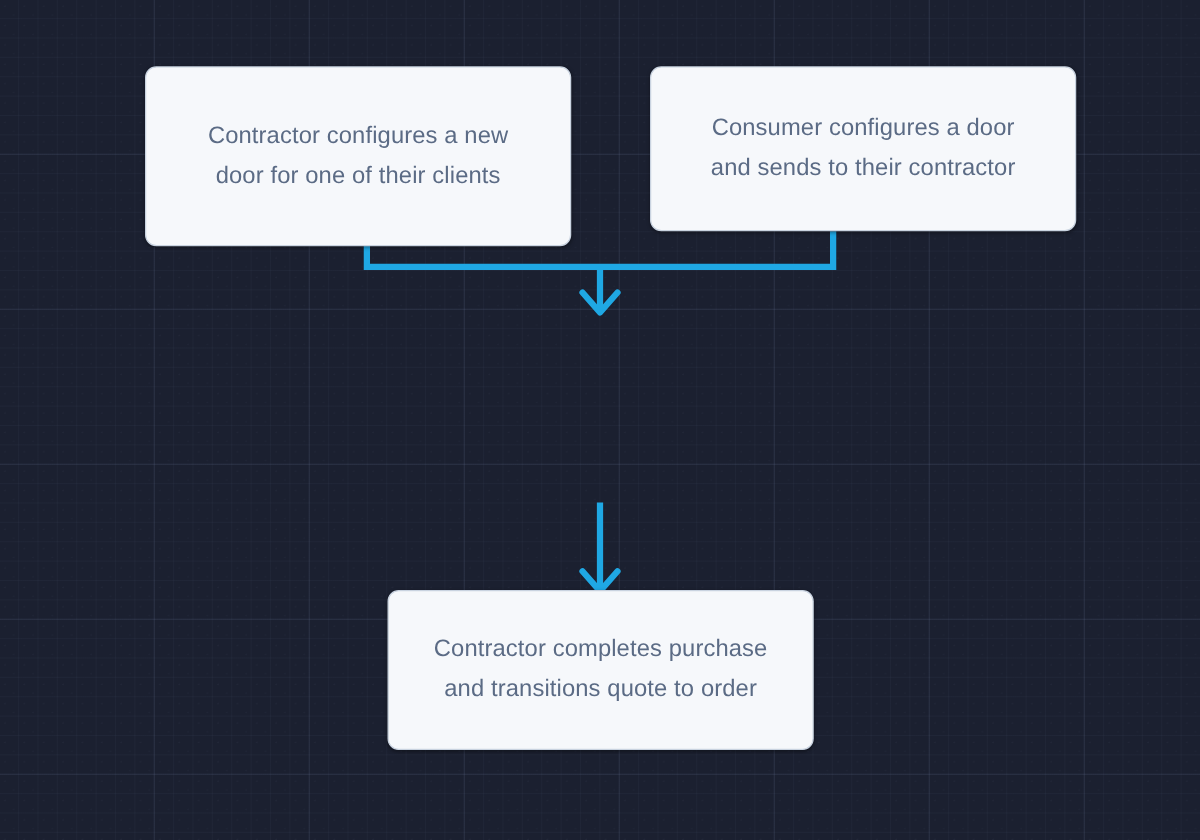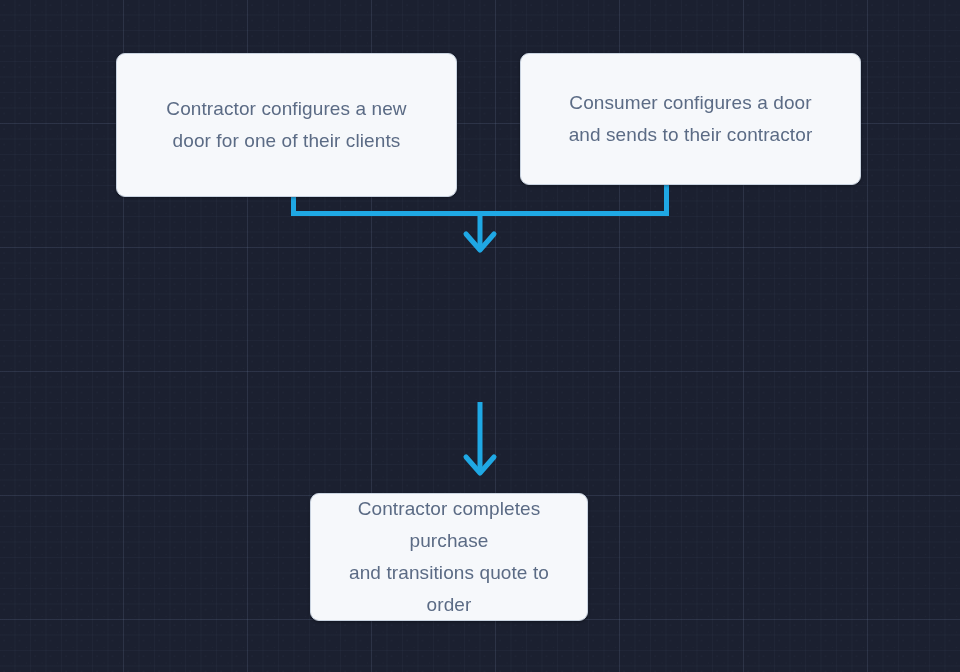--- a/index.html
+++ b/index.html
@@ -69,21 +69,21 @@
     font-size: 19px;
     line-height: 32px;
     letter-spacing: 0.1px;
     padding: 0 18px;
     white-space: pre-line;
   }
 
   #node-contractor-configures { left: 116px; top: 53px;  width: 341px; height: 144px; }
   #node-consumer-configures   { left: 497px; top: 53px;  width: 341px; height: 132px; margin-left: 23px; }
   #node-add-to-quote          { left: 310px; top: 268px; width: 341px; height: 132px; }
-  #node-complete-purchase     { left: 310px; top: 493px; width: 278px; height: 128px; text-align: center; }
+  #node-complete-purchase     { left: 310px; top: 472px; width: 341px; height: 128px; text-align: center; }
 </style>
 </head>
 <body>
 
 <div id="canvas">
 
   <div id="speckle"></div>
 
   <svg id="connectors" viewBox="0 0 960 672" width="960" height="672" xmlns="http://www.w3.org/2000/svg">
     <g fill="none" stroke="#1fa8e4" stroke-width="5" stroke-linecap="butt" stroke-linejoin="miter">

